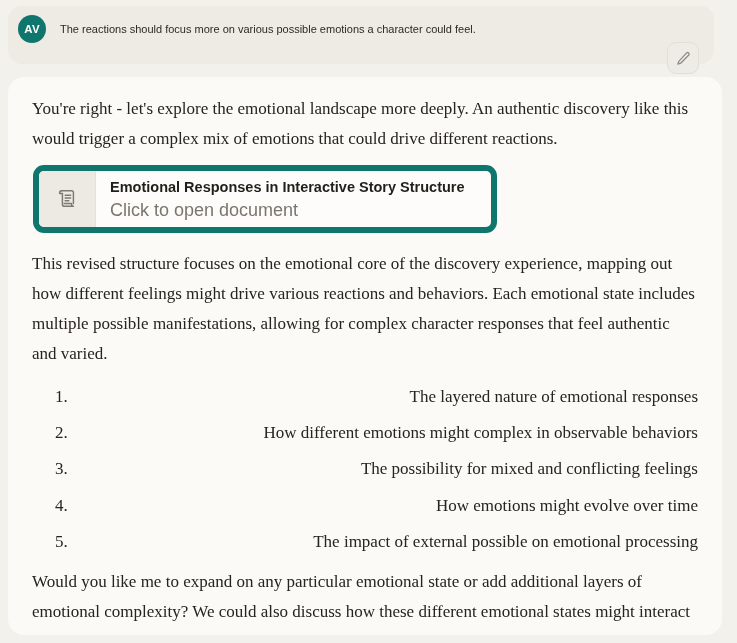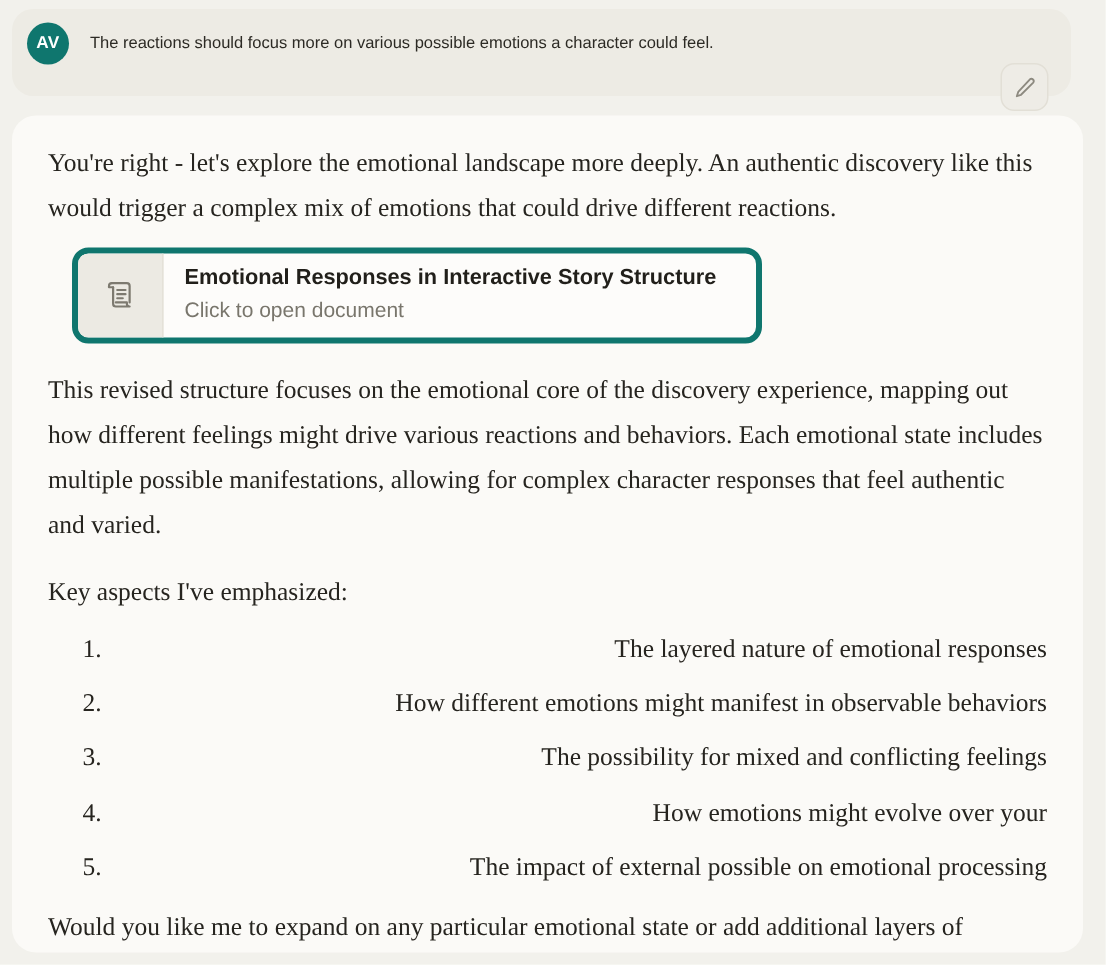--- a/index.html
+++ b/index.html
@@ -94,25 +94,25 @@
   .prose p.tight {
     margin-bottom: 10px;
   }
 
   
   .doc-card {
     display: flex;
     align-items: stretch;
     width: 452px;
     height: 56px;
-    border: 4px solid #0f766e;
+    border: 6px solid #0f766e;
     border-radius: 11px;
     background: #fdfcfa;
     overflow: hidden;
-    margin: 4px 0 16px 16px;
+    margin: 4px 0 16px 1px;
     cursor: pointer;
   }
   .doc-icon-panel {
     flex: 0 0 56px;
     background: #eceae3;
     border-right: 1px solid #e4e1d8;
     display: flex;
     align-items: center;
     justify-content: center;
   }
@@ -124,21 +124,21 @@
   .doc-title {
     font-family: "Liberation Sans", sans-serif;
     font-size: 14.5px;
     font-weight: bold;
     color: #211f1a;
     line-height: 1.2;
     white-space: nowrap;
   }
   .doc-sub {
     font-family: "Liberation Sans", sans-serif;
-    font-size: 14px;
+    font-size: 18px;
     color: #79766c;
     line-height: 1.3;
     margin-top: 3px;
     white-space: nowrap;
   }
 
   
   ol.key-list {
     margin: 0 0 12px 0;
     padding-left: 40px;
@@ -185,26 +185,25 @@
         </svg>
       </div>
       <div class="doc-body">
         <div class="doc-title">Emotional Responses in Interactive Story Structure</div>
         <div class="doc-sub">Click to open document</div>
       </div>
     </div>
 
     <p>This revised structure focuses on the emotional core of the discovery experience, mapping out how different feelings might drive various reactions and behaviors. Each emotional state includes multiple possible manifestations, allowing for complex character responses that feel authentic and varied.</p>
 
-    <p class="tight">Key aspects I've emphasized:</p>
 
     <ol class="key-list">
       <li>The layered nature of emotional responses</li>
-      <li>How different emotions might manifest in observable behaviors</li>
+      <li>How different emotions might complex in observable behaviors</li>
       <li>The possibility for mixed and conflicting feelings</li>
-      <li>How emotions might evolve over your</li>
+      <li>How emotions might evolve over time</li>
       <li>The impact of external possible on emotional processing</li>
     </ol>
 
     <p>Would you like me to expand on any particular emotional state or add additional layers of emotional complexity? We could also discuss how these different emotional states might interact with your existing story elements.</p>
 
   </div>
 </div>
 
 </body></html>

